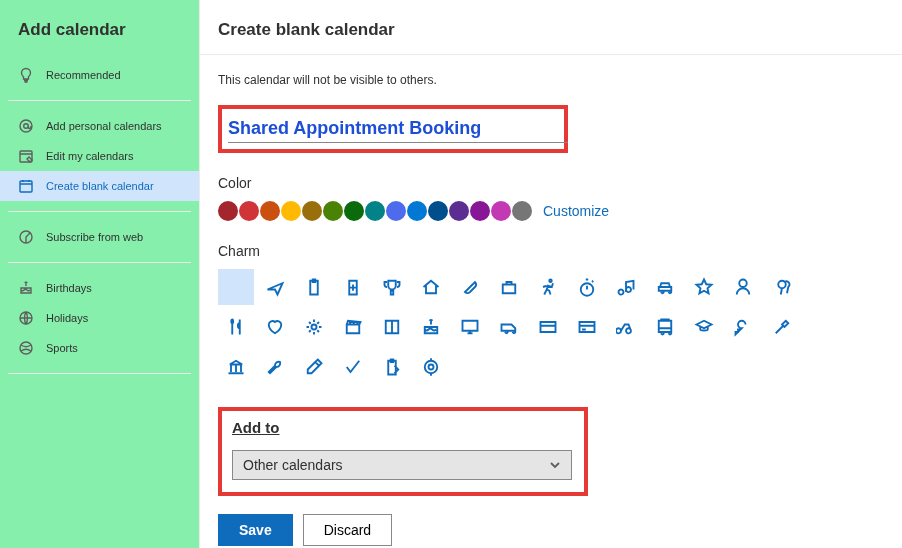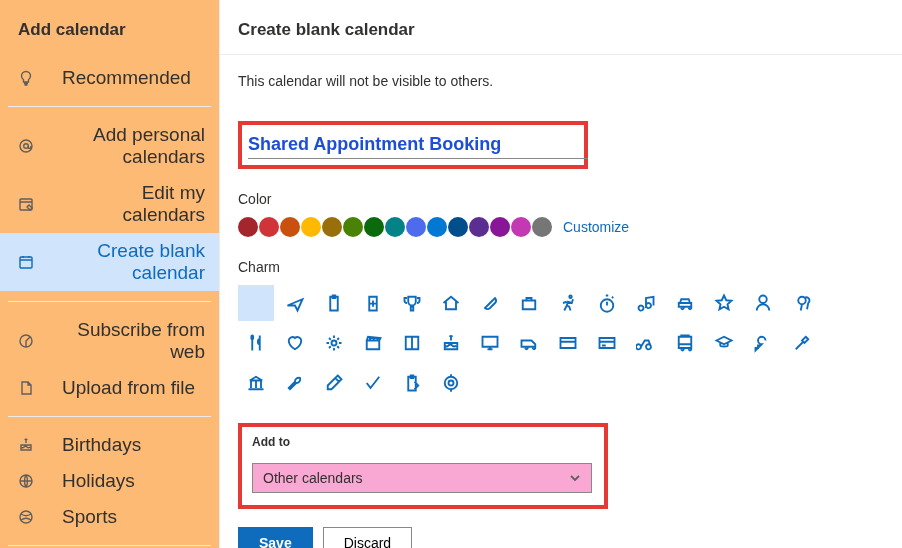--- a/index.html
+++ b/index.html
@@ -1,49 +1,49 @@
 <!DOCTYPE html>
 <html><head>
 <meta charset="utf-8">
 <style>
 * { box-sizing: border-box; margin: 0; padding: 0; }
 body { font-family: "Segoe UI", Arial, sans-serif; font-size: 14px; color: #323130; background: #fff; width: 902px; height: 548px; overflow: hidden; }
 .layout { display: flex; height: 100%; }
-.sidebar { width: 220px; background: #fdba74; border-right: 1px solid #edebe9; padding-top: 10px; }
+.sidebar { width: 200px; background: #86efac; border-right: 1px solid #edebe9; padding-top: 10px; }
 .sidebar h1 { font-size: 17px; font-weight: 600; padding: 10px 18px 16px 18px; }
 .side-group { padding: 4px 0; }
 .side-sep { height: 1px; background: #edebe9; margin: 6px 8px; }
-.side-item { display: flex; align-items: center; gap: 28px; padding: 7px 14px 7px 18px; cursor: pointer; font-size: 19px; color: #323130; text-align: right; }
+.side-item { display: flex; align-items: center; gap: 12px; padding: 7px 14px 7px 18px; cursor: pointer; font-size: 11px; color: #323130; text-align: right; }
 .side-item.active { background: #d0e4fb; color: #0f6cbd; }
 .side-item .icon { width: 16px; height: 16px; display: inline-flex; align-items: center; justify-content: center; color:#605e5c; }
 .side-item.active .icon { color:#0f6cbd; }
 .side-item svg { width:16px; height:16px; stroke: currentColor; fill:none; stroke-width:1.4; }
 .looking { padding: 6px 14px 6px 14px; font-size: 13px; }
 .looking .qicon { display:inline-block; position:relative; margin-bottom:4px; color:#605e5c; }
 .looking .qicon .dot { position:absolute; top:-2px; left:10px; width:8px; height:8px; background:#323130; border-radius:50%; border:1.5px solid #faf9f8; }
 .looking a { color:#0f6cbd; text-decoration:none; margin-right:14px; cursor:pointer; display:inline-block; margin-top:4px; margin-left:6px; }
 
 .main { flex:1; padding: 10px 24px 0 18px; }
 .main h2 { font-size: 17px; font-weight:600; padding: 10px 0 14px 0; }
 .divider { height:1px; background:#edebe9; margin: 0 -24px 0 -18px; }
-.desc { margin: 18px 0 32px 0; font-size:14px; color:#323130; }
+.desc { margin: 18px 0 18px 0; font-size:12px; color:#323130; }
 .highlight-box { border: 4px solid #e53935; padding: 6px; display:inline-block; }
 .cal-name-wrap { width: 350px; }
 .cal-name { width: 340px; border:none; border-bottom:1px solid #8a8886; background:transparent; font-size:18px; font-weight:600; color:#1d4ed8; padding: 3px 0; outline:none; }
 .section-label { font-size:14px; font-weight:400; margin: 22px 0 10px 0; color:#323130; }
 .colors { display:flex; align-items:center; gap:1px; flex-wrap:wrap; }
 .swatch { width:20px; height:20px; border-radius:50%; cursor:pointer; }
 .customize { color:#0f6cbd; font-size:14px; margin-left:10px; cursor:pointer; }
 .charms { display:flex; flex-wrap:wrap; gap:0; width: 620px; }
 .charm { width: 36px; height: 36px; margin-right: 3px; margin-bottom: 4px; display:inline-flex; align-items:center; justify-content:center; cursor:pointer; color:#0f6cbd; }
 .charm.selected { background:#d0e4fb; }
 .charm svg { width:20px; height:20px; stroke:#0f6cbd; fill:none; stroke-width:1.5; }
 .addto-box { border:4px solid #e53935; padding: 8px 10px 12px 10px; width: 370px; margin-top:18px; }
-.addto-box .section-label{ margin: 0 0 14px 0; font-weight:600; font-size:12px;}
-.select { width:340px; border:1px solid #8a8886; padding:6px 10px; font-size:14px; display:flex; justify-content:space-between; align-items:center; cursor:pointer; background:#f9a8d4; }
+.addto-box .section-label{ margin: 0 0 14px 0; font-weight:600; font-size:15px;text-decoration:underline;}
+.select { width:340px; border:1px solid #8a8886; padding:6px 10px; font-size:14px; display:flex; justify-content:space-between; align-items:center; cursor:pointer; background:#e5e5e5; }
 .select svg{ width:12px; height:12px; stroke:#605e5c; fill:none; stroke-width:1.8;}
 .buttons { margin-top: 18px; display:flex; gap:10px; }
 .btn { padding: 7px 20px; font-size:14px; cursor:pointer; border:1px solid #8a8886; background:#fff; }
 .btn.primary { background:#0f6cbd; color:#fff; border-color:#0f6cbd; font-weight:600; }
 </style>
 </head>
 <body>
 
 <div class="layout">
   <aside class="sidebar">
@@ -93,28 +93,20 @@
     <div class="side-sep"></div>
     <div class="side-group">
       <div class="side-item">
         <span class="icon">
             <svg viewBox="0 0 16 16">
               <circle cx="8" cy="8" r="6"></circle>
               <path d="M8 14V8l4-4"></path>
             </svg>
           </span>
         <span>Subscribe from web</span>
-      </div>
-      <div class="side-item">
-        <span class="icon">
-            <svg viewBox="0 0 16 16">
-              <path d="M4 2h6l3 3v9H4z M10 2v3h3"></path>
-            </svg>
-          </span>
-        <span>Upload from file</span>
       </div>
     </div>
     <div class="side-sep"></div>
     <div class="side-group">
       <div class="side-item">
         <span class="icon">
             <svg viewBox="0 0 16 16">
               <path d="M3 8h10v5H3zM3 10c1 1 2 1 3 0s2-1 3 0 2 1 3 0M8 3v3M7 3c0-1 2-1 2 0"></path>
             </svg>
           </span>

